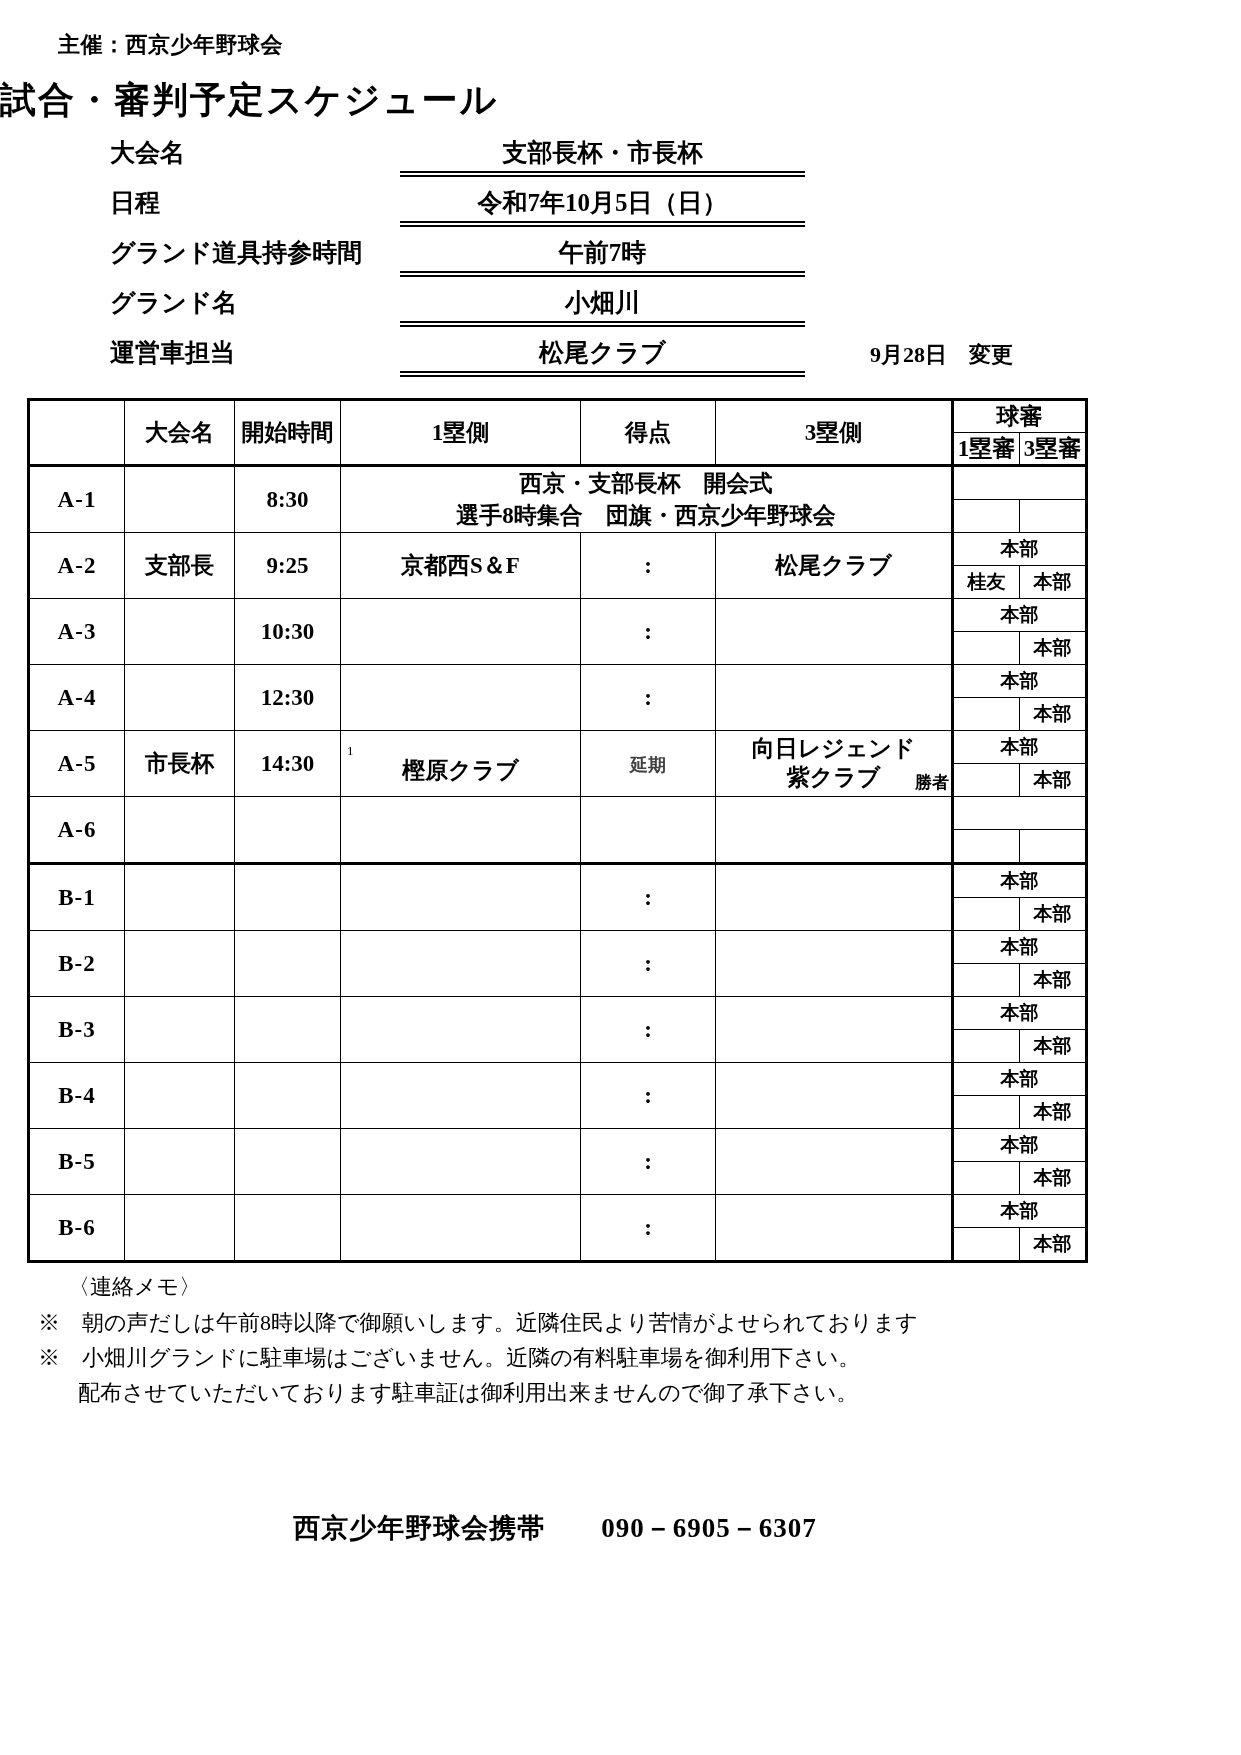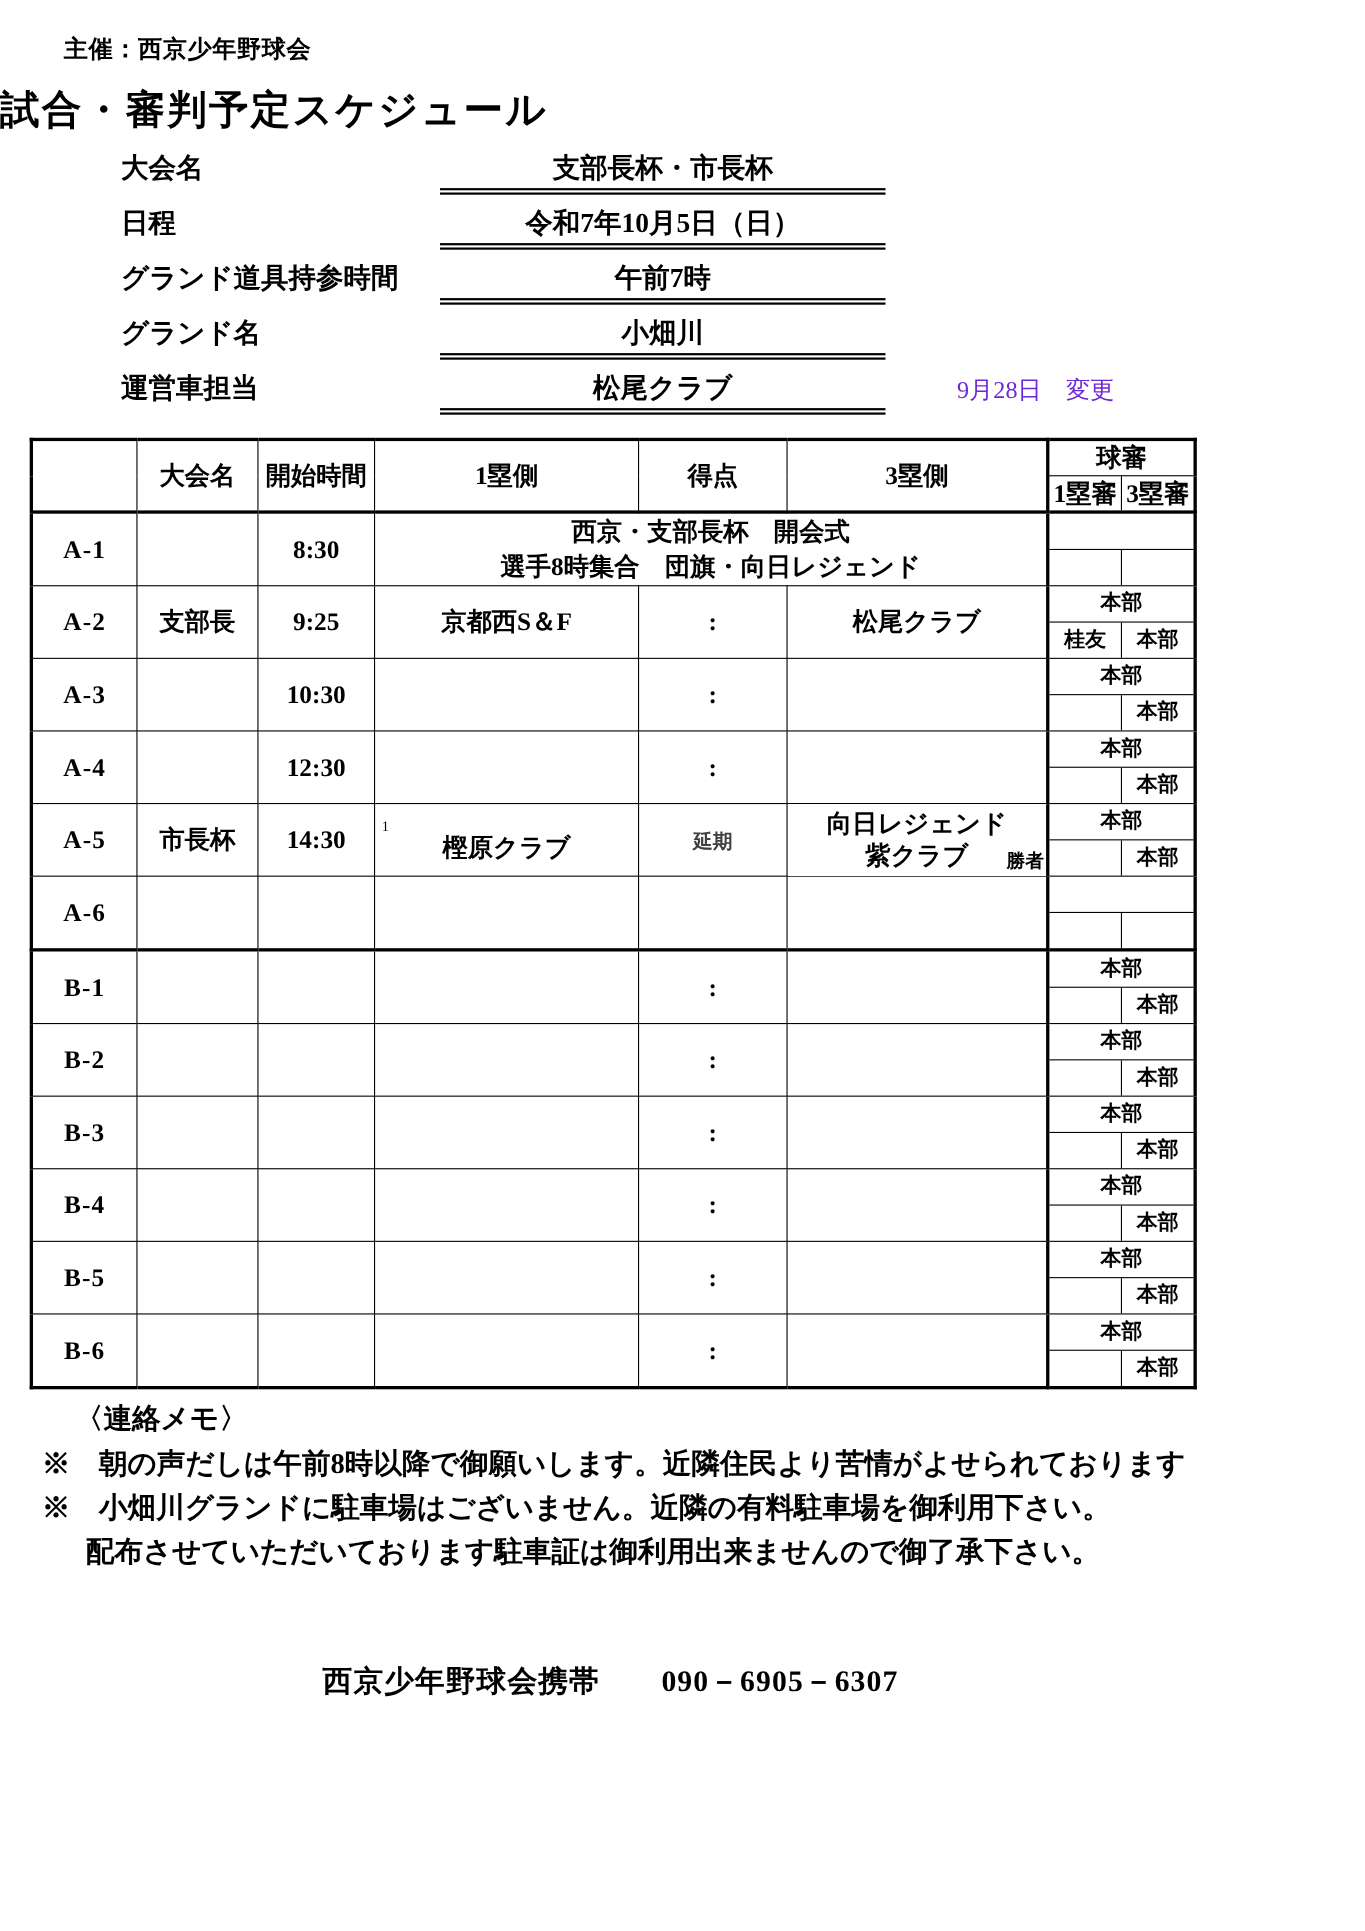--- a/index.html
+++ b/index.html
@@ -75,22 +75,22 @@
     border-top: 2px solid #000;
     border-bottom: 2px solid #000;
     height: 2px;
     width: 100%;
   }
   .form-note {
     position: absolute;
     left: 870px;
     top: 4px;
     font-size: 22px;
-    font-weight: normal;
-    color: #6d28d9;
+    font-weight: bold;
+    color: #000000;
     white-space: nowrap;
   }
 
   
   table.sched {
     position: absolute;
     left: 27px;
     top: 398px;
     width: 1058px;
     border-collapse: collapse;
@@ -188,22 +188,22 @@
     bottom: 2px;
     font-size: 17px;
   }
 
   
   .notes {
     position: absolute;
     left: 38px;
     top: 1272px;
     width: 1120px;
-    font-size: 26px;
-    font-weight: bold;
+    font-size: 22px;
+    font-weight: normal;
   }
   .notes .memo-title {
     margin-left: 30px;
     margin-bottom: 6px;
   }
   .note-line {
     margin-bottom: 5px;
     white-space: nowrap;
   }
   .note-indent {
@@ -302,21 +302,21 @@
     </tr>
   </thead>
   <tbody>
 
     <tr class="r-open">
       <td class="rowid outer-left thick-t">A-1</td>
       <td class="cell-sm thick-t"></td>
       <td class="time thick-t">8:30</td>
       <td class="ceremony thick-t thick-r" colspan="3">
         <div>西京・支部長杯　開会式</div>
-        <div>選手8時集合　団旗・向日レジェンド</div>
+        <div>選手8時集合　団旗・西京少年野球会</div>
       </td>
       <td class="hq-stack thick-t outer-right" colspan="2">
         <div class="hq-top"></div>
         <div class="hq-bot">
           <span></span>
           <span></span>
         </div>
       </td>
     </tr>
 

